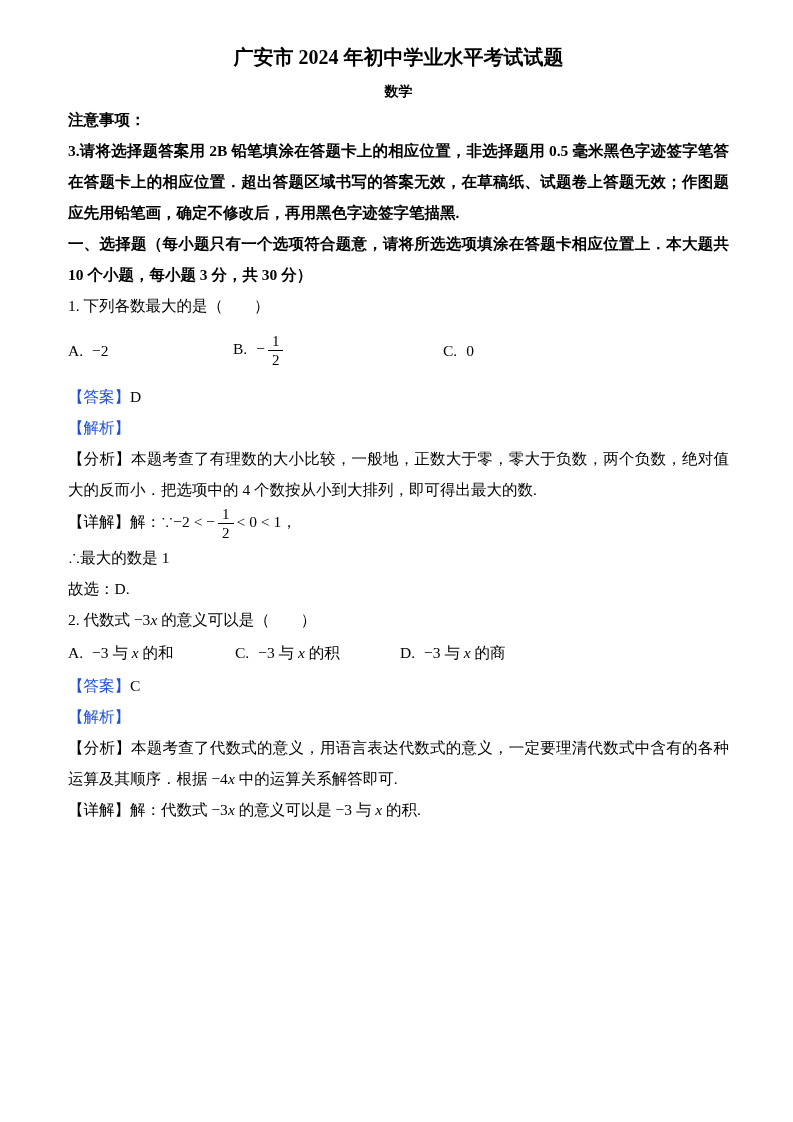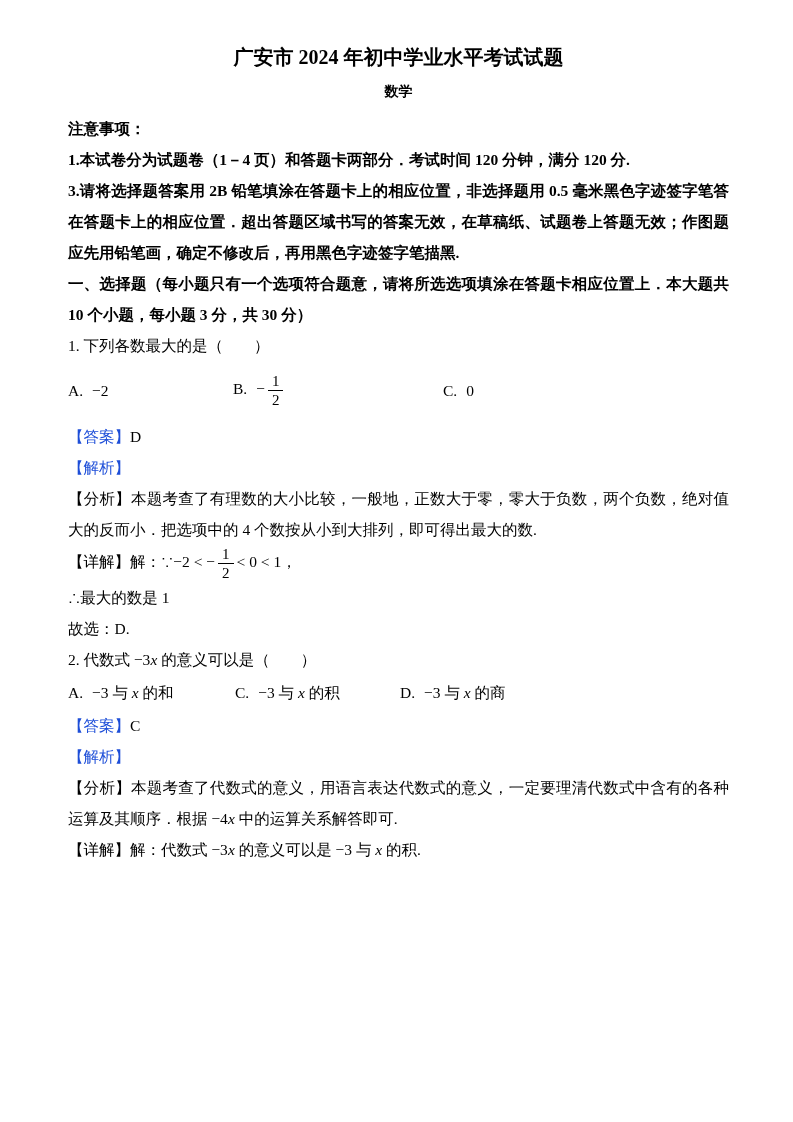--- a/index.html
+++ b/index.html
@@ -10,42 +10,41 @@
     padding:40px 64px 0 68px;
     font-family:Liberation Serif, serif;
     font-size:15.5px;line-height:2.0;color:#000;
     background:#fff;
   }
   .title{margin:0;text-align:center;font-size:20px;font-weight:700;line-height:1.7;}
   .subtitle{margin:6px 0 0 0;text-align:center;font-size:14px;font-weight:700;line-height:1.7;}
   p{margin:0;}
   .bold{font-weight:700;}
   .just{text-align:justify;}
-  .mt{margin-top:9px;}
+  .mt{}
   .blue{color:#1d4ed8;}
   .var{font-style:italic;}
   .lbl{margin-right:9px;}
   .options{display:grid;align-items:center;margin:2px 0;}
   .options.q1{grid-template-columns:165px 210px 167px auto;min-height:56px;}
   .options.q2{grid-template-columns:167px 165px 165px auto;}
   .frac{display:inline-block;text-align:center;vertical-align:middle;line-height:1.2;margin:0 3px;font-size:15px;}
   .frac .num{display:block;padding:0 4px;}
   .frac .den{display:block;border-top:1px solid #000;padding:0 4px;}
   .mathline{display:block;}
 </style>
 </head>
 <body>
 
 <div class="page">
 
   <h1 class="title">广安市 2024 年初中学业水平考试试题</h1>
   <h2 class="subtitle">数学</h2>
 
   <p class="bold mt">注意事项：</p>
-  <p class="bold just">1.本试卷分为试题卷（1－4 页）和答题卡两部分．考试时间 120 分钟，满分 120 分.</p>
   <p class="bold just">3.请将选择题答案用 2B 铅笔填涂在答题卡上的相应位置，非选择题用 0.5 毫米黑色字迹签字笔答在答题卡上的相应位置．超出答题区域书写的答案无效，在草稿纸、试题卷上答题无效；作图题应先用铅笔画，确定不修改后，再用黑色字迹签字笔描黑.</p>
 
   <p class="bold just">一、选择题（每小题只有一个选项符合题意，请将所选选项填涂在答题卡相应位置上．本大题共 10 个小题，每小题 3 分，共 30 分）</p>
 
   <p>1. 下列各数最大的是（　　）</p>
 
   <div class="options q1">
     <span class="opt"><span class="lbl">A.</span><span>−2</span></span>
     <span class="opt"><span class="lbl">B.</span><span>−</span><span class="frac"><span class="num">1</span><span class="den">2</span></span></span>
     <span class="opt"><span class="lbl">C.</span><span>0</span></span>

